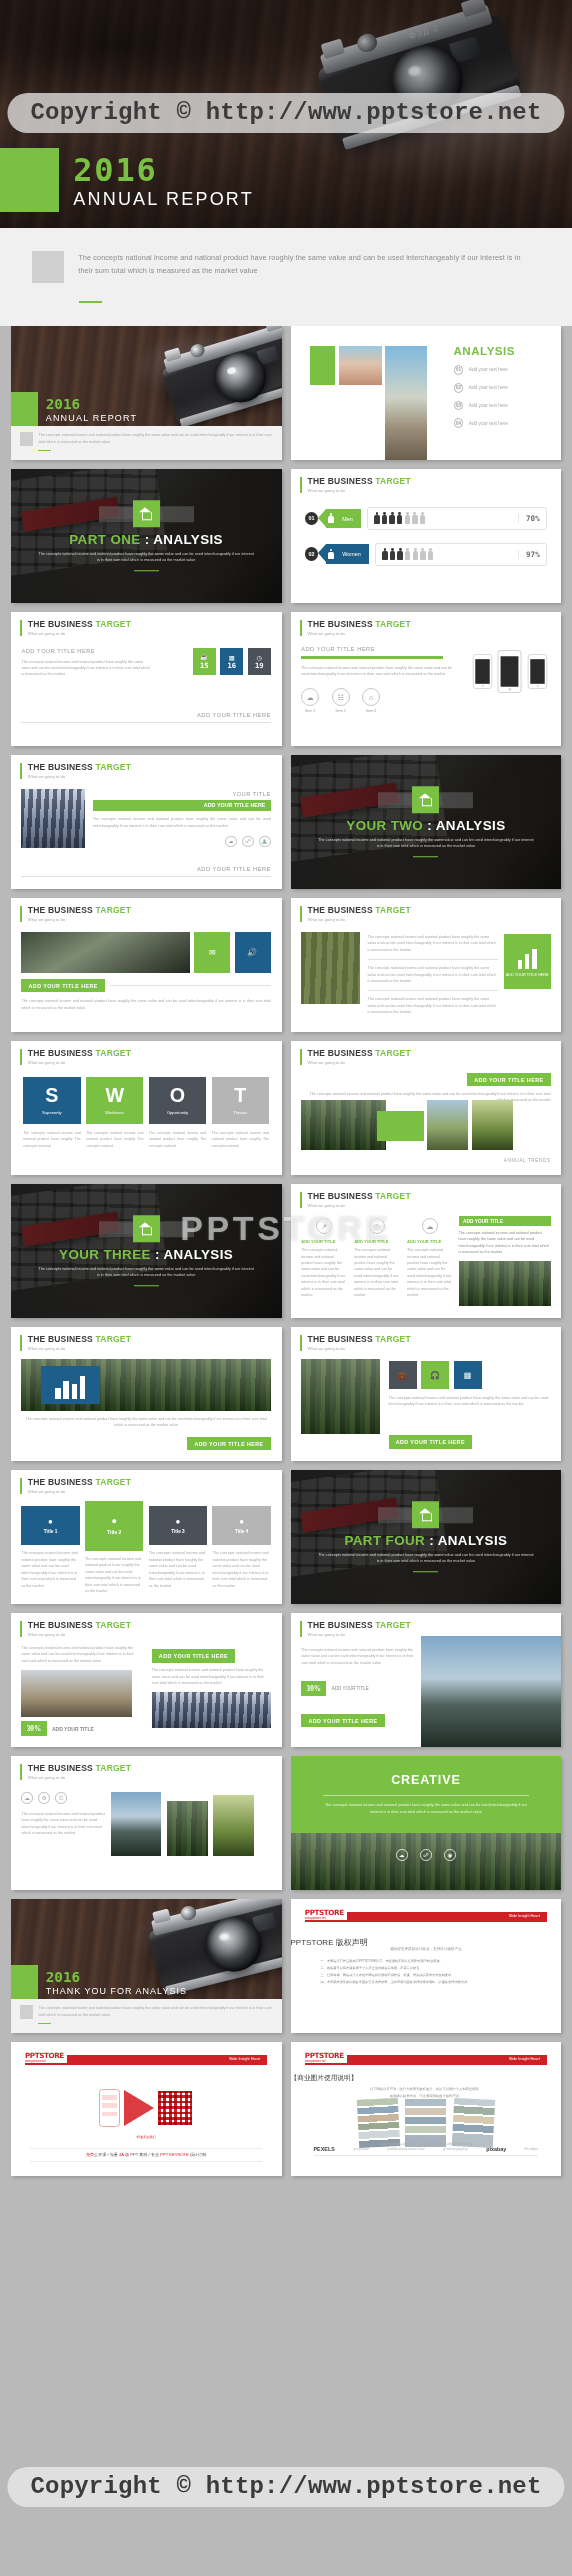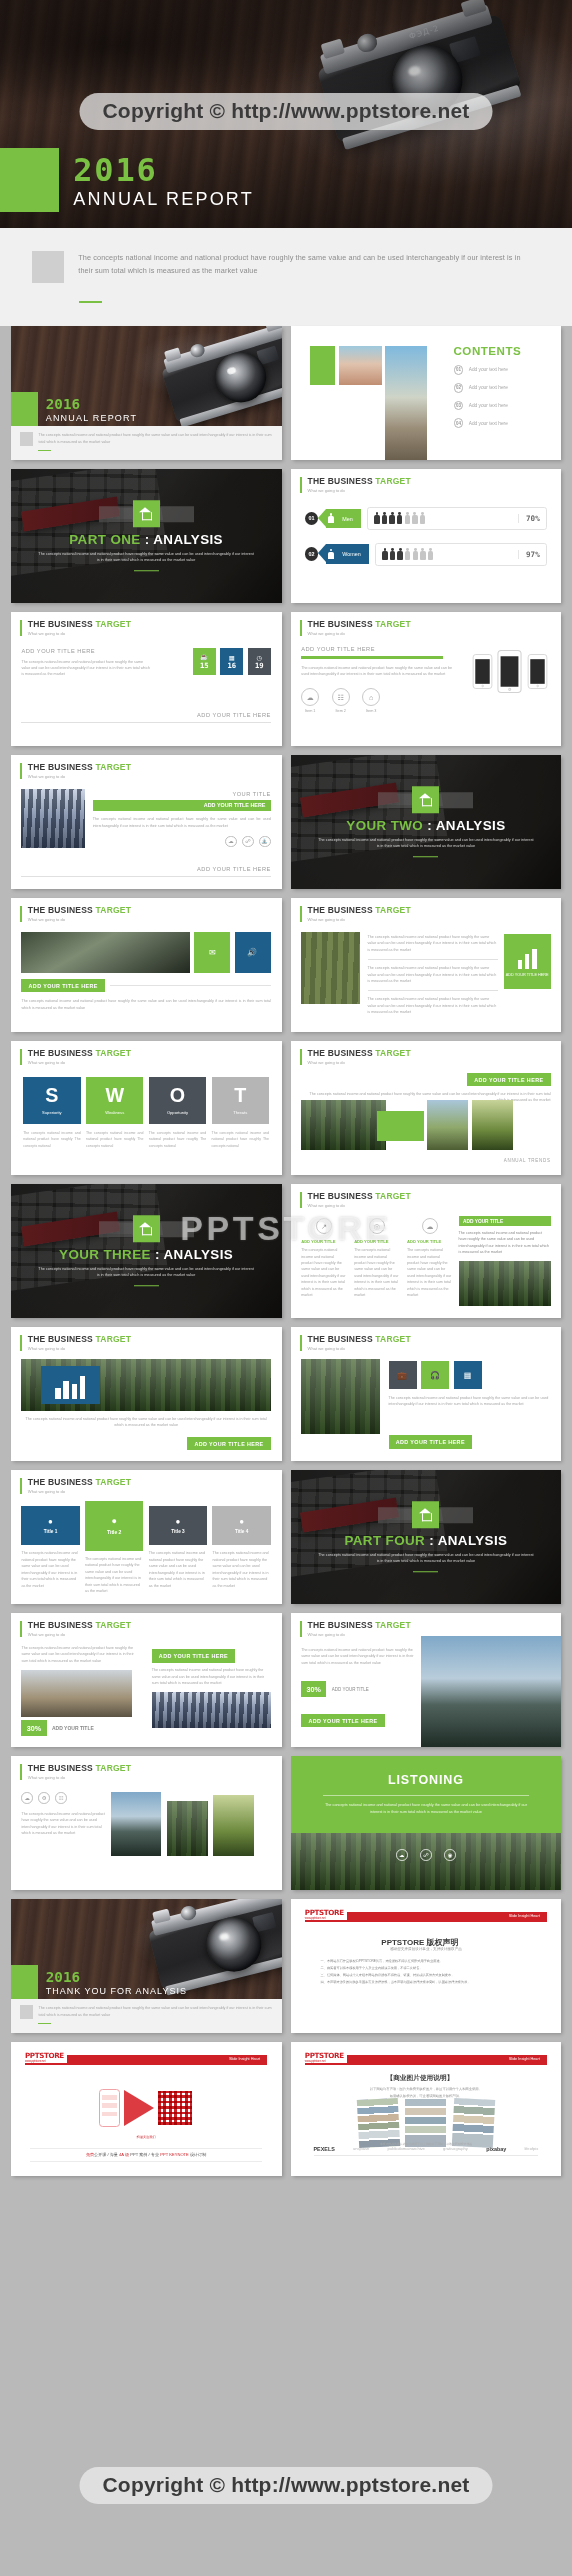--- a/index.html
+++ b/index.html
@@ -57,22 +57,22 @@
     background: linear-gradient(140deg,#4d5055,#24262a); }
   .cam-label{ position:absolute; left:107px; top:18px; font-size:8px; letter-spacing:0.9px;
     color: rgba(225,228,232,.62); font-family:"DejaVu Sans", sans-serif; }
 
   .wm-pill{
     position:absolute; z-index:8; left:50%; transform:translateX(-50%);
     background: rgba(236,236,236,.74); border-radius: 23px;
     padding: 6.3px 23px; white-space:nowrap;
   }
   .wm-pill span{
-    font-family:Liberation Sans, sans-serif; font-weight:bold;
-    font-size:21px; color:#3b3b3b; letter-spacing:0.2px;
+    font-family:Liberation Mono, monospace; font-weight:bold;
+    font-size:24px; color:#3b3b3b; letter-spacing:0.2px;
   }
   .wm-hero{ top:93px; }
 
   .hero-title{ position:absolute; left:0; bottom:16px; z-index:6; display:flex; align-items:flex-end; }
   .hero-greenblock{ width:59px; height:64px; background:#7ac143; }
   .hero-texts{ margin-left:14.3px; padding-bottom:1.8px; }
   .hero-year{ font-size:32px; font-weight:bold; color:#7ac143; letter-spacing:1.8px; line-height:1;
     font-family:"DejaVu Sans Mono", monospace; }
   .hero-sub{ font-size:18px; color:#fff; letter-spacing:2.2px; margin-top:3.6px; font-weight:500; }
 
@@ -244,42 +244,42 @@
 
   
   .phone{ width:23px; height:41px; border:1.4px solid #d2d2d2; border-radius:3.6px; background:#fff;
     position:relative; }
   .phone .scr{ position:absolute; left:1.8px; top:4.5px; right:1.8px; bottom:5.4px; background:#2a2a2a; }
   .phone .hm{ position:absolute; left:50%; bottom:0.9px; transform:translateX(-50%); width:3.6px; height:3.6px;
     border:0.9px solid #d2d2d2; border-radius:50%; }
 
   
   .pct-badge{ background:#7ac143; color:#fff; font-size:7.2px; font-weight:bold; padding:3.6px 5.4px; display:inline-block;
-    font-family:Liberation Sans, sans-serif; }
+    font-family:Liberation Serif, serif; }
 
   
   .bars{ display:flex; align-items:flex-end; gap:2.7px; height:23px; }
   .bars i{ display:block; width:4.5px; background:#fff; }
 
   
   .creative-top{ position:absolute; left:0; right:0; top:0; height:77px; background:#7ac143;
     display:flex; flex-direction:column; align-items:center; justify-content:center; }
   .creative-h{ font-size:12.5px; font-weight:bold; color:#fff; letter-spacing:0.9px; }
   .creative-rule{ width:76%; height:0.9px; background:rgba(255,255,255,.5); margin:7.2px 0 6.3px; }
   .creative-p{ font-size:3.8px; color:#eaf6e0; line-height:1.8; text-align:center; padding:0 30px; }
 
   
   .pps{ background:#fff; }
   .pps-bar{ position:absolute; left:14.3px; right:14.3px; top:12.5px; height:10.7px; background:#cf2027; }
   .pps-logo{ position:absolute; left:14.3px; top:9.8px; background:#fff; padding-right:3.6px; }
   .pps-logo .lg{ font-size:7.2px; font-weight:bold; color:#cf2027; letter-spacing:-0.4px; line-height:1;
     font-family:"DejaVu Sans", sans-serif; }
   .pps-logo .lg2{ font-size:2.9px; color:#cf2027; letter-spacing:-0.1px; }
   .pps-slogan{ position:absolute; right:21.5px; top:15px; font-size:3.8px; color:#fff; }
-  .pps-h{ position:absolute; left:0; right:12px; top:38px; text-align:center; font-size:8px; color:#3a3a3a;font-weight:bold; }
+  .pps-h{ position:absolute; left:0; right:12px; top:38px; text-align:left; font-size:8px; color:#3a3a3a; }
   .pps-sub{ position:absolute; left:0; right:0; top:48px; text-align:center; font-size:3.6px; color:#8d8d8d; }
   .pps-lines{ position:absolute; left:30px; right:30px; top:59px; font-size:3.2px; color:#7d7d7d; line-height:2.2; }
   .pps-foot{ position:absolute; left:19.7px; right:19.7px; bottom:14.3px; text-align:center; font-size:4.1px; color:#555;
     border-top:0.9px solid #ececec; border-bottom:0.9px solid #ececec; padding:3.6px 0; }
   .pps-foot .r{ color:#cf2027; }
   .qr{ width:36px; height:36px; background:
       repeating-linear-gradient(90deg,#cf2027 0 2.7px,#fff 2.7px 5.4px),
       repeating-linear-gradient(0deg,#cf2027 0 2.7px,#fff 2.7px 5.4px);
     background-blend-mode: multiply; border:1.8px solid #fff; }
   .phone-red{ width:21.5px; height:38px; border:1.3px solid #f0a2a6; border-radius:3.6px; position:relative; }
@@ -378,21 +378,21 @@
     </div>
   </div>
 
   <div class="slide">
     <div class="contents-imgs">
       <div class="ci-green"></div>
       <div class="ci-a ph-girl"></div>
       <div class="ci-b ph-street"></div>
     </div>
     <div class="contents-right">
-      <div class="contents-h">CONTENTS</div>
+      <div class="contents-h">ANALYSIS</div>
       <div class="c-item">
         <div class="c-num">01</div>
         <div class="c-lbl">Add your text here</div>
       </div>
       <div class="c-item">
         <div class="c-num">02</div>
         <div class="c-lbl">Add your text here</div>
       </div>
       <div class="c-item">
         <div class="c-num">03</div>
@@ -917,21 +917,21 @@
       <div class="ic-circle">☷</div>
     </div>
     <div class="body-txt" style="position:absolute;left:10.7px;top:55px;width:32%">The concepts national income and national product have roughly the same value and can be used interchangeably if our interest is in their sum total which is measured as the market</div>
     <div class="ph-mountain" style="position:absolute;left:100px;top:36px;width:50px;height:64px"></div>
     <div class="ph-forest" style="position:absolute;left:156px;top:45px;width:41px;height:55px"></div>
     <div class="ph-leaf" style="position:absolute;left:202px;top:39px;width:41px;height:61px"></div>
   </div>
 
   <div class="slide">
     <div class="creative-top">
-      <div class="creative-h">LISTONING</div>
+      <div class="creative-h">CREATIVE</div>
       <div class="creative-rule"></div>
       <div class="creative-p">The concepts national income and national product have roughly the same value and can be used interchangeably if our interest is in their sum total which is measured as the market value</div>
     </div>
     <div class="ph-forest" style="position:absolute;left:0;right:0;top:77px;bottom:0"></div>
     <div style="position:absolute;left:0;right:0;top:93px;display:flex;justify-content:center;gap:12.5px">
       <div class="ic-circle" style="border-color:rgba(255,255,255,.8);color:#fff">☁</div>
       <div class="ic-circle" style="border-color:rgba(255,255,255,.8);color:#fff">☍</div>
       <div class="ic-circle" style="border-color:rgba(255,255,255,.8);color:#fff">◉</div>
     </div>
   </div>

